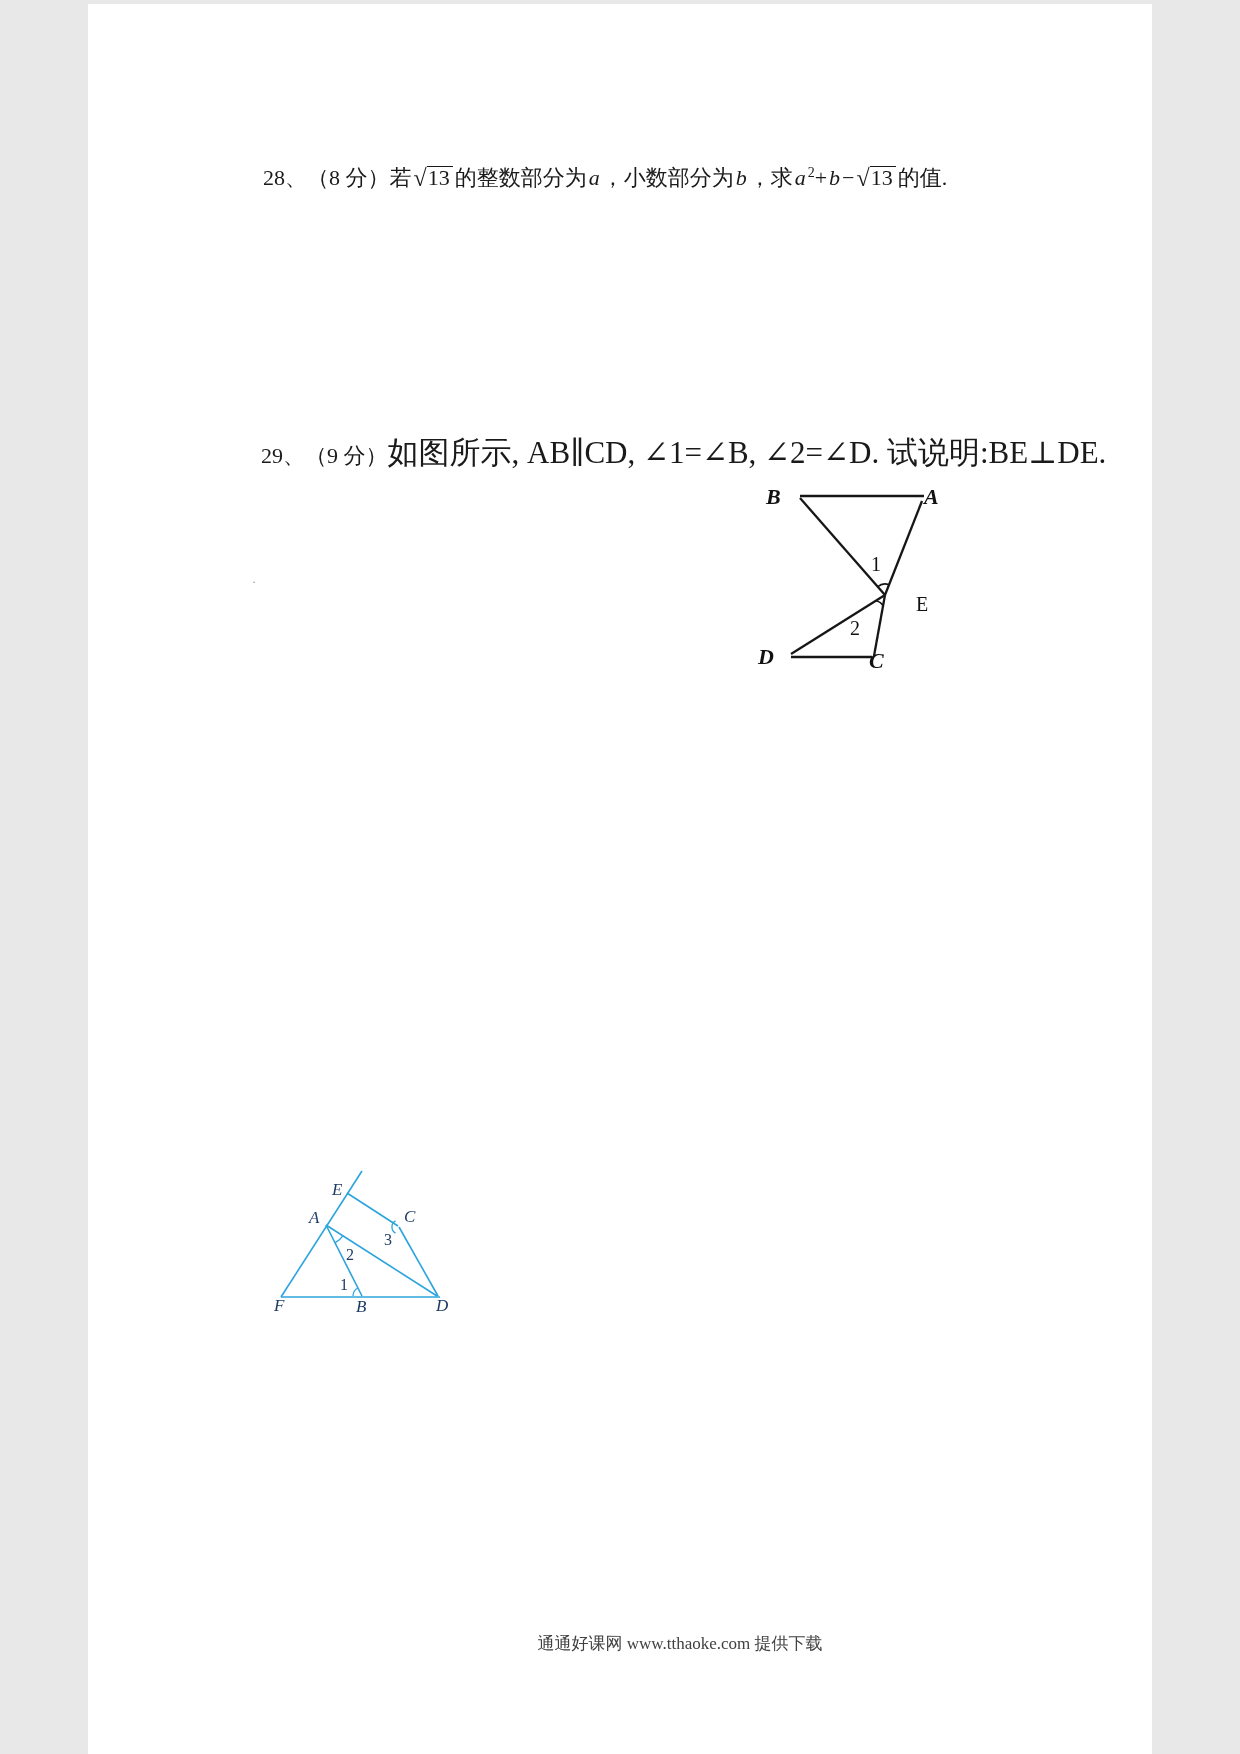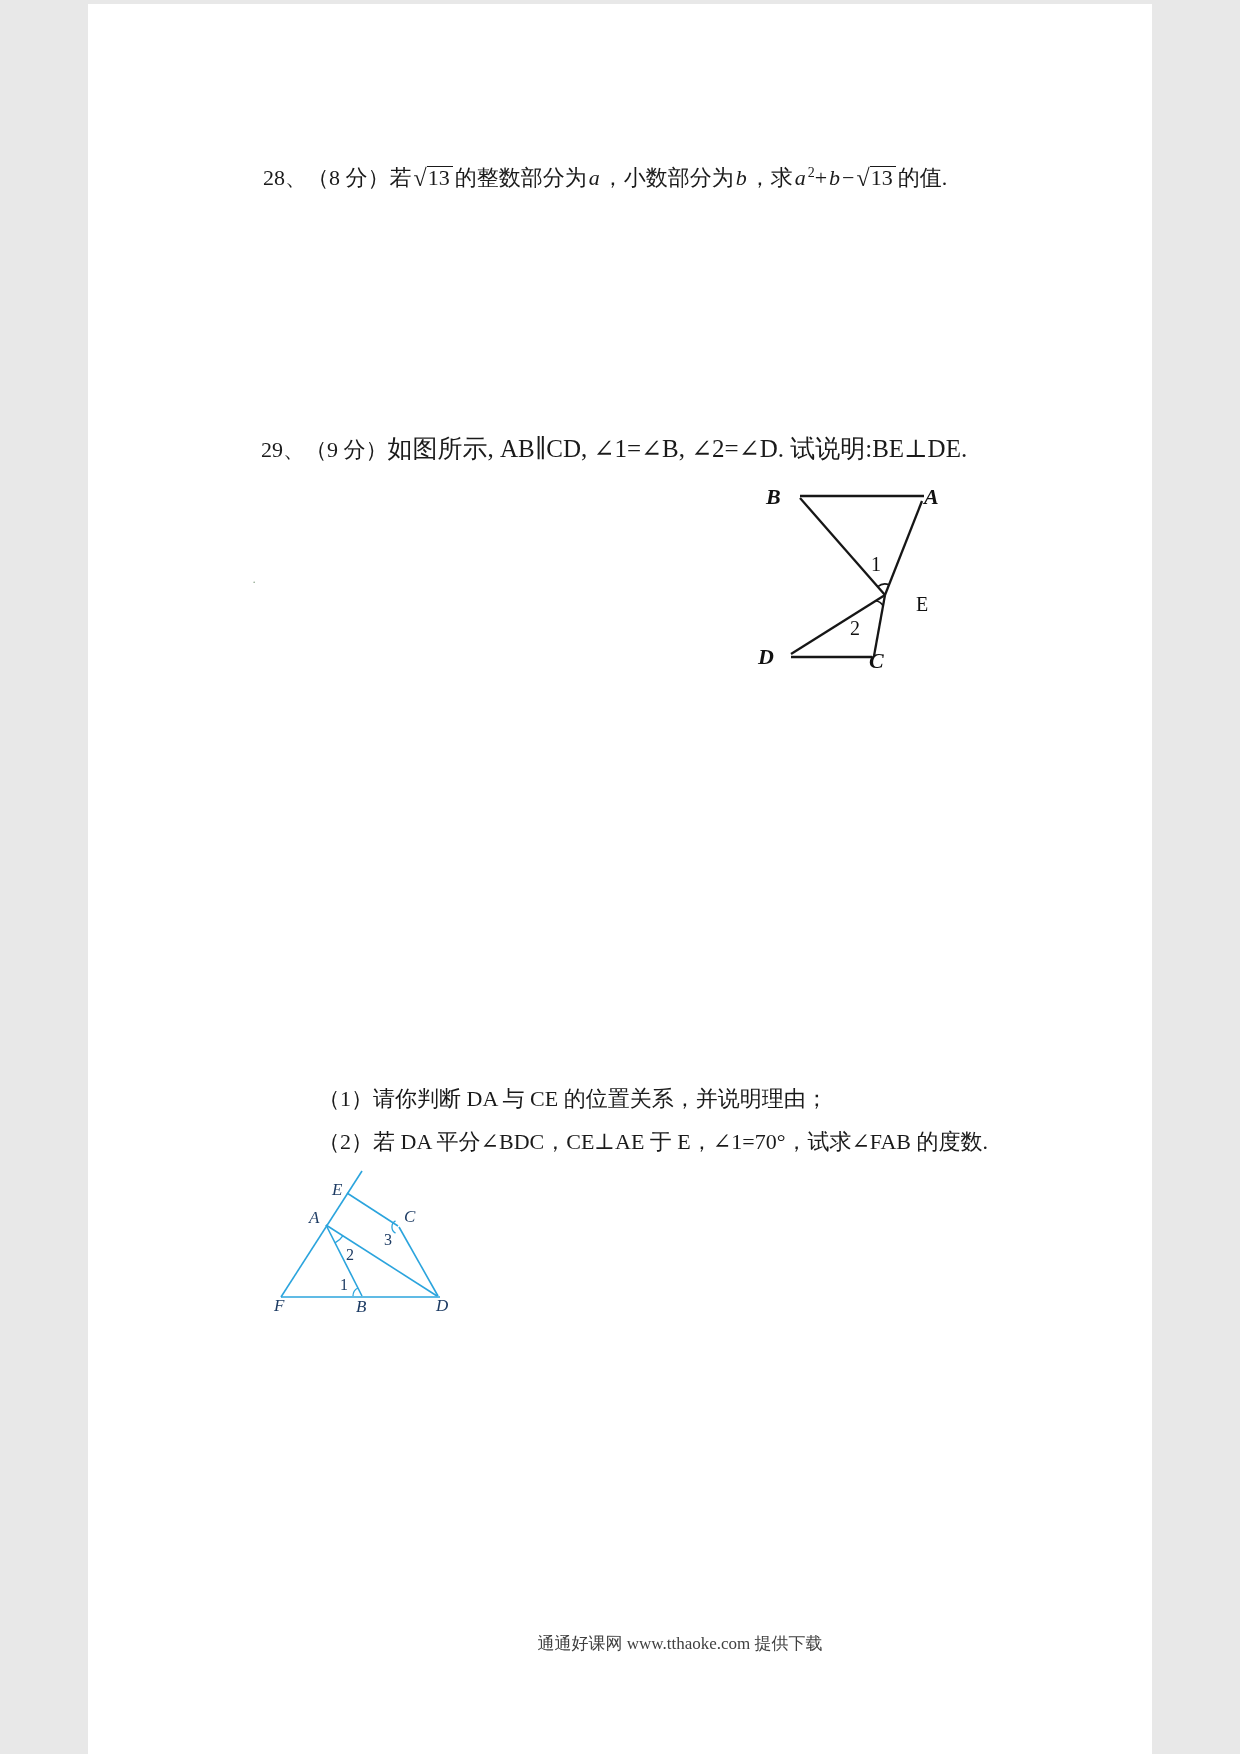--- a/index.html
+++ b/index.html
@@ -22,21 +22,21 @@
   .mvar{font-style:italic;font-family:"Liberation Serif","DejaVu Serif",serif;padding:0 2px;}
   .rad{display:inline-block;white-space:nowrap;margin:0 2px;}
   .rad-sign{display:inline-block;font-size:24px;transform:translateY(1px);}
   .rad-num{display:inline-block;border-top:1.6px solid #1a1a1a;padding:0 3px 0 1px;line-height:22px;}
   sup{font-size:14px;}
   .q29-line{
     left:173px;top:428px;
     white-space:nowrap;
   }
   .q29-prefix{font-size:22px;text-align:center;}
-  .q29-body{font-size:25px;}
+  .q29-body{font-size:31px;}
   .q30-line1{left:215px;top:1036px;font-size:22px;white-space:nowrap;}
   .q30-item1{left:230px;top:1080px;font-size:22px;white-space:nowrap;}
   .q30-item2{left:230px;top:1123px;font-size:22px;white-space:nowrap;}
   
   .fig29{left:660px;top:470px;}
   .fig29 line{stroke:#161616;stroke-width:2.3;}
   .fig29 path{stroke:#161616;stroke-width:1.6;fill:none;}
   .fig29 .vlabel{font-family:"Liberation Serif","DejaVu Serif",serif;font-size:22px;font-style:italic;font-weight:bold;fill:#111;}
   .fig29 .plabel{font-family:"Liberation Serif","DejaVu Serif",serif;font-size:20px;fill:#111;}
   .fig29 .nlabel{font-family:"Liberation Serif","DejaVu Serif",serif;font-size:20px;fill:#111;}
@@ -80,22 +80,20 @@
     <text class="vlabel" x="836" y="500">A</text>
     <text class="plabel" x="828" y="607">E</text>
     <text class="vlabel" x="670" y="660">D</text>
     <text class="vlabel" x="781" y="664">C</text>
     <text class="nlabel" x="783" y="567">1</text>
     <text class="nlabel" x="762" y="631">2</text>
   </svg>
 
   <span class="abs stray">·</span>
 
-  <div class="abs q30-item1">（1）请你判断 DA 与 CE 的位置关系，并说明理由；</div>
-  <div class="abs q30-item2">（2）若 DA 平分∠BDC，CE⊥AE 于 E，∠1=70°，试求∠FAB 的度数.</div>
 
   <svg class="abs fig30" width="245" height="155" viewBox="160 1160 245 155" xmlns="http://www.w3.org/2000/svg">
     <line x1="193" y1="1293" x2="352" y2="1293"></line>
     <line x1="193" y1="1293" x2="274" y2="1167"></line>
     <line x1="259" y1="1189" x2="310" y2="1222"></line>
     <line x1="311" y1="1223" x2="350" y2="1292"></line>
     <line x1="238" y1="1221" x2="349" y2="1292"></line>
     <line x1="238" y1="1221" x2="274" y2="1292"></line>
     <path d="M 254.8 1231.8 A 20 20 0 0 1 247 1238.8"></path>
     <path d="M 265 1292.1 A 9 9 0 0 1 269.9 1284"></path>

